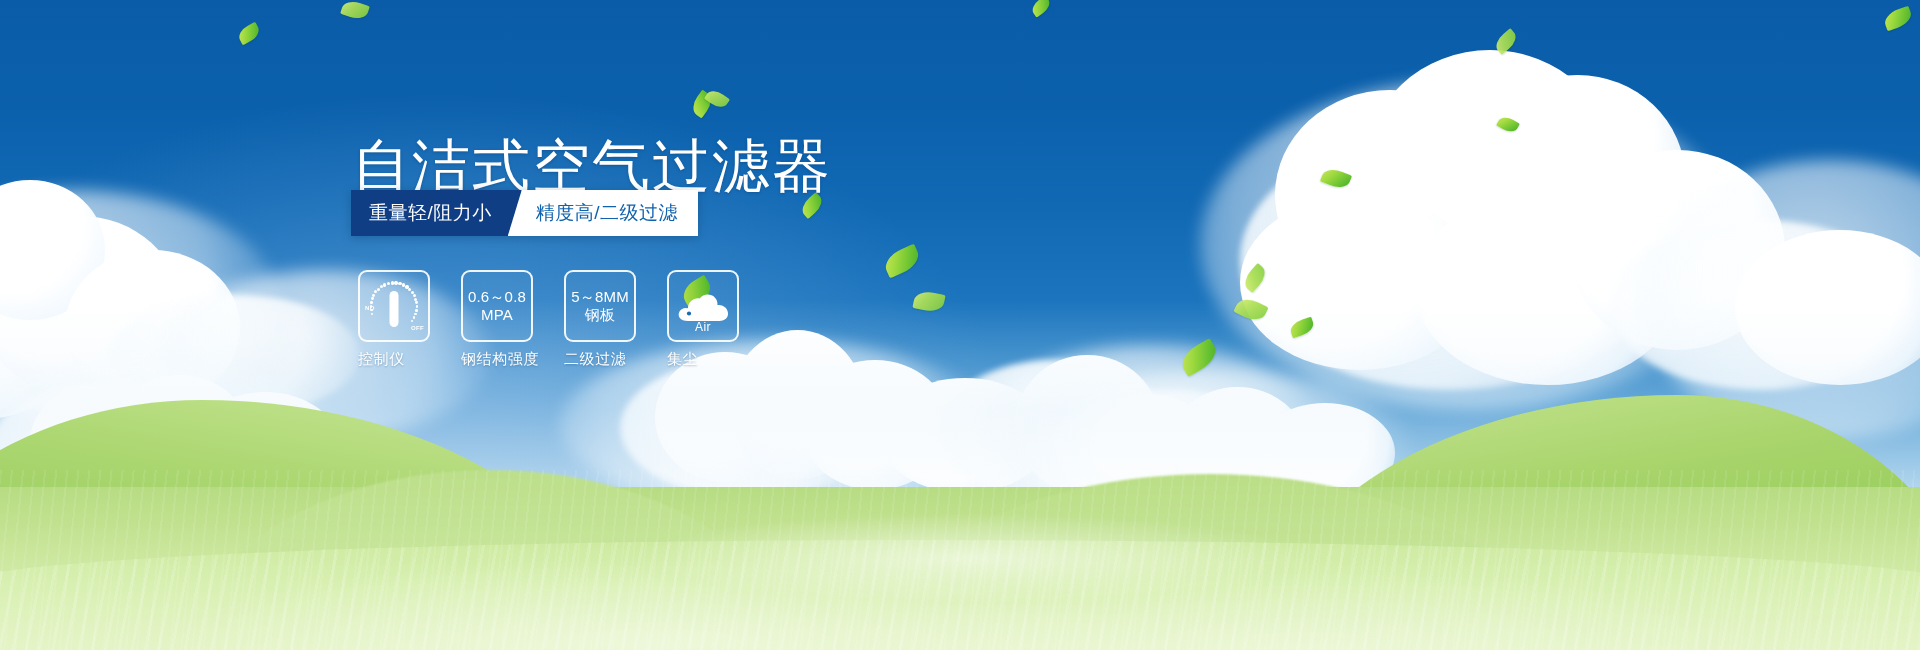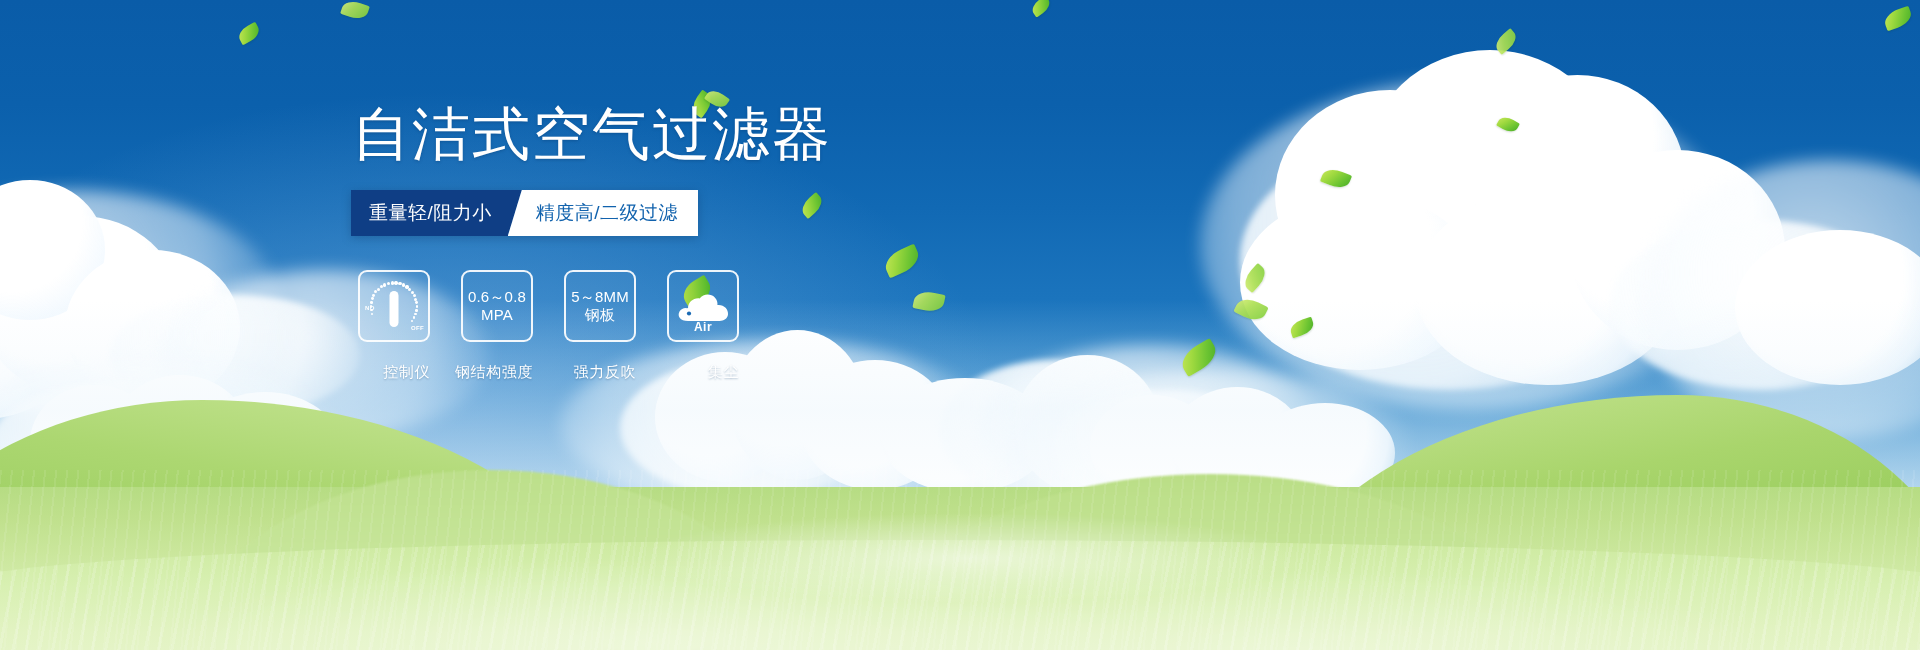--- a/index.html
+++ b/index.html
@@ -50,21 +50,21 @@
     filter:blur(8px);
   }
 
   
   .hill{ position:absolute; pointer-events:none; }
 
   
   #content{ position:absolute; left:0; top:0; width:1920px; height:650px; }
 
   #title{
-    position:absolute; left:352px; top:104px;
+    position:absolute; left:352px; top:136px;
     font-size:58px; line-height:1.04;
     letter-spacing:2px;
     color:#ffffff;
     font-weight:300;
     text-shadow:0 1px 3px rgba(8,52,100,.35);
     white-space:nowrap;
   }
 
   #tabs{
     position:absolute; left:351px; top:190px;
@@ -86,36 +86,36 @@
     margin-left:-14px;
     padding:0 20px 0 28px;
     clip-path:polygon(14px 0, 100% 0, 100% 100%, 0 100%);
   }
 
   
   #features{
     position:absolute; left:358px; top:270px;
     display:flex; gap:31px;
   }
-  .feat{ width:72px; display:flex; flex-direction:column; align-items:flex-end; }
+  .feat{ width:72px; display:flex; flex-direction:column; align-items:flex-start; }
   .fbox{
     width:72px; height:72px;
     border:2px solid rgba(255,255,255,.92);
     border-radius:9px;
     display:flex; flex-direction:column; align-items:center; justify-content:center;
     color:#ffffff;
     position:relative;
     background:rgba(255,255,255,.045);
   }
   .fbox .txt{
     font-size:15px; line-height:1.18; text-align:center; letter-spacing:.2px;
     white-space:nowrap;
   }
   .fcap{
-    margin-top:21px; font-size:15px; color:#ffffff; white-space:nowrap;
+    margin-top:8px; font-size:15px; color:#ffffff; white-space:nowrap;
     letter-spacing:.6px; text-shadow:0 1px 2px rgba(8,52,100,.30);
   }
 
   
   .gauge{ position:relative; width:56px; height:56px; }
   .gauge .needle{
     position:absolute; left:50%; top:13px; transform:translateX(-50%);
     width:9px; height:36px; border-radius:5px; background:#fff;
   }
   .gauge .lbl{
@@ -135,21 +135,21 @@
     border-radius:50%;
     background:radial-gradient(ellipse at 50% 45%, rgba(255,255,255,.2) 0 58%, rgba(255,255,255,0) 60%);
     box-shadow:inset 0 0 0 1.4px #ffffff;
   }
   .coil .core{
     position:absolute; left:13px; top:3px; width:22px; height:46px;
     background:repeating-linear-gradient(180deg, #ffffff 0 1.6px, rgba(255,255,255,0) 1.6px 4.2px);
   }
 
   
-  .airicon{ position:relative; width:58px; height:46px; margin-top:2px;font-weight:bold; }
+  .airicon{ position:relative; width:58px; height:46px; margin-top:2px; }
   .airicon .leaf{
     position:absolute; left:8px; top:-3px; width:30px; height:22px;
     background:linear-gradient(118deg, #b9e04a 0%, #8fd13a 40%, #5fbe2f 75%, #3fa828 100%);
     border-radius:60% 6% 60% 6%;
     transform:rotate(-32deg);
   }
   .airicon .airlabel{
     position:absolute; left:0; right:0; bottom:-4px; text-align:center;
     font-size:12px; color:#ffffff; letter-spacing:.5px;
   }
@@ -337,21 +337,21 @@
         </div>
         <div class="fcap">钢结构强度</div>
       </div>
 
 
       <div class="feat">
         <div class="fbox">
           <div class="txt">5～8MM</div>
           <div class="txt">钢板</div>
         </div>
-        <div class="fcap">强力反吹</div>
+        <div class="fcap">二级过滤</div>
       </div>
 
       <div class="feat">
         <div class="fbox">
           <div class="airicon">
             <div class="leaf"></div>
             <svg width="58" height="40" viewBox="0 0 58 40" style="position:absolute;left:0;top:4px;">
               <path d="M14 33 C6 33 3 28 5.5 23.5 C7.4 20 11.5 19.2 14 20.4 C14 14 19.6 9.6 25.6 10.4 C29.4 5.6 36.6 5.2 40.8 9.4 C43 11.6 43.8 14.4 43.4 17 C49.4 16.2 54.6 20.8 54 26.6 C53.5 31 49.6 33 45.6 33 Z" fill="#ffffff"></path>
               <circle cx="15" cy="25.5" r="5.4" fill="#ffffff"></circle>
               <circle cx="15" cy="25.5" r="2.1" fill="#1a6ab4"></circle>

